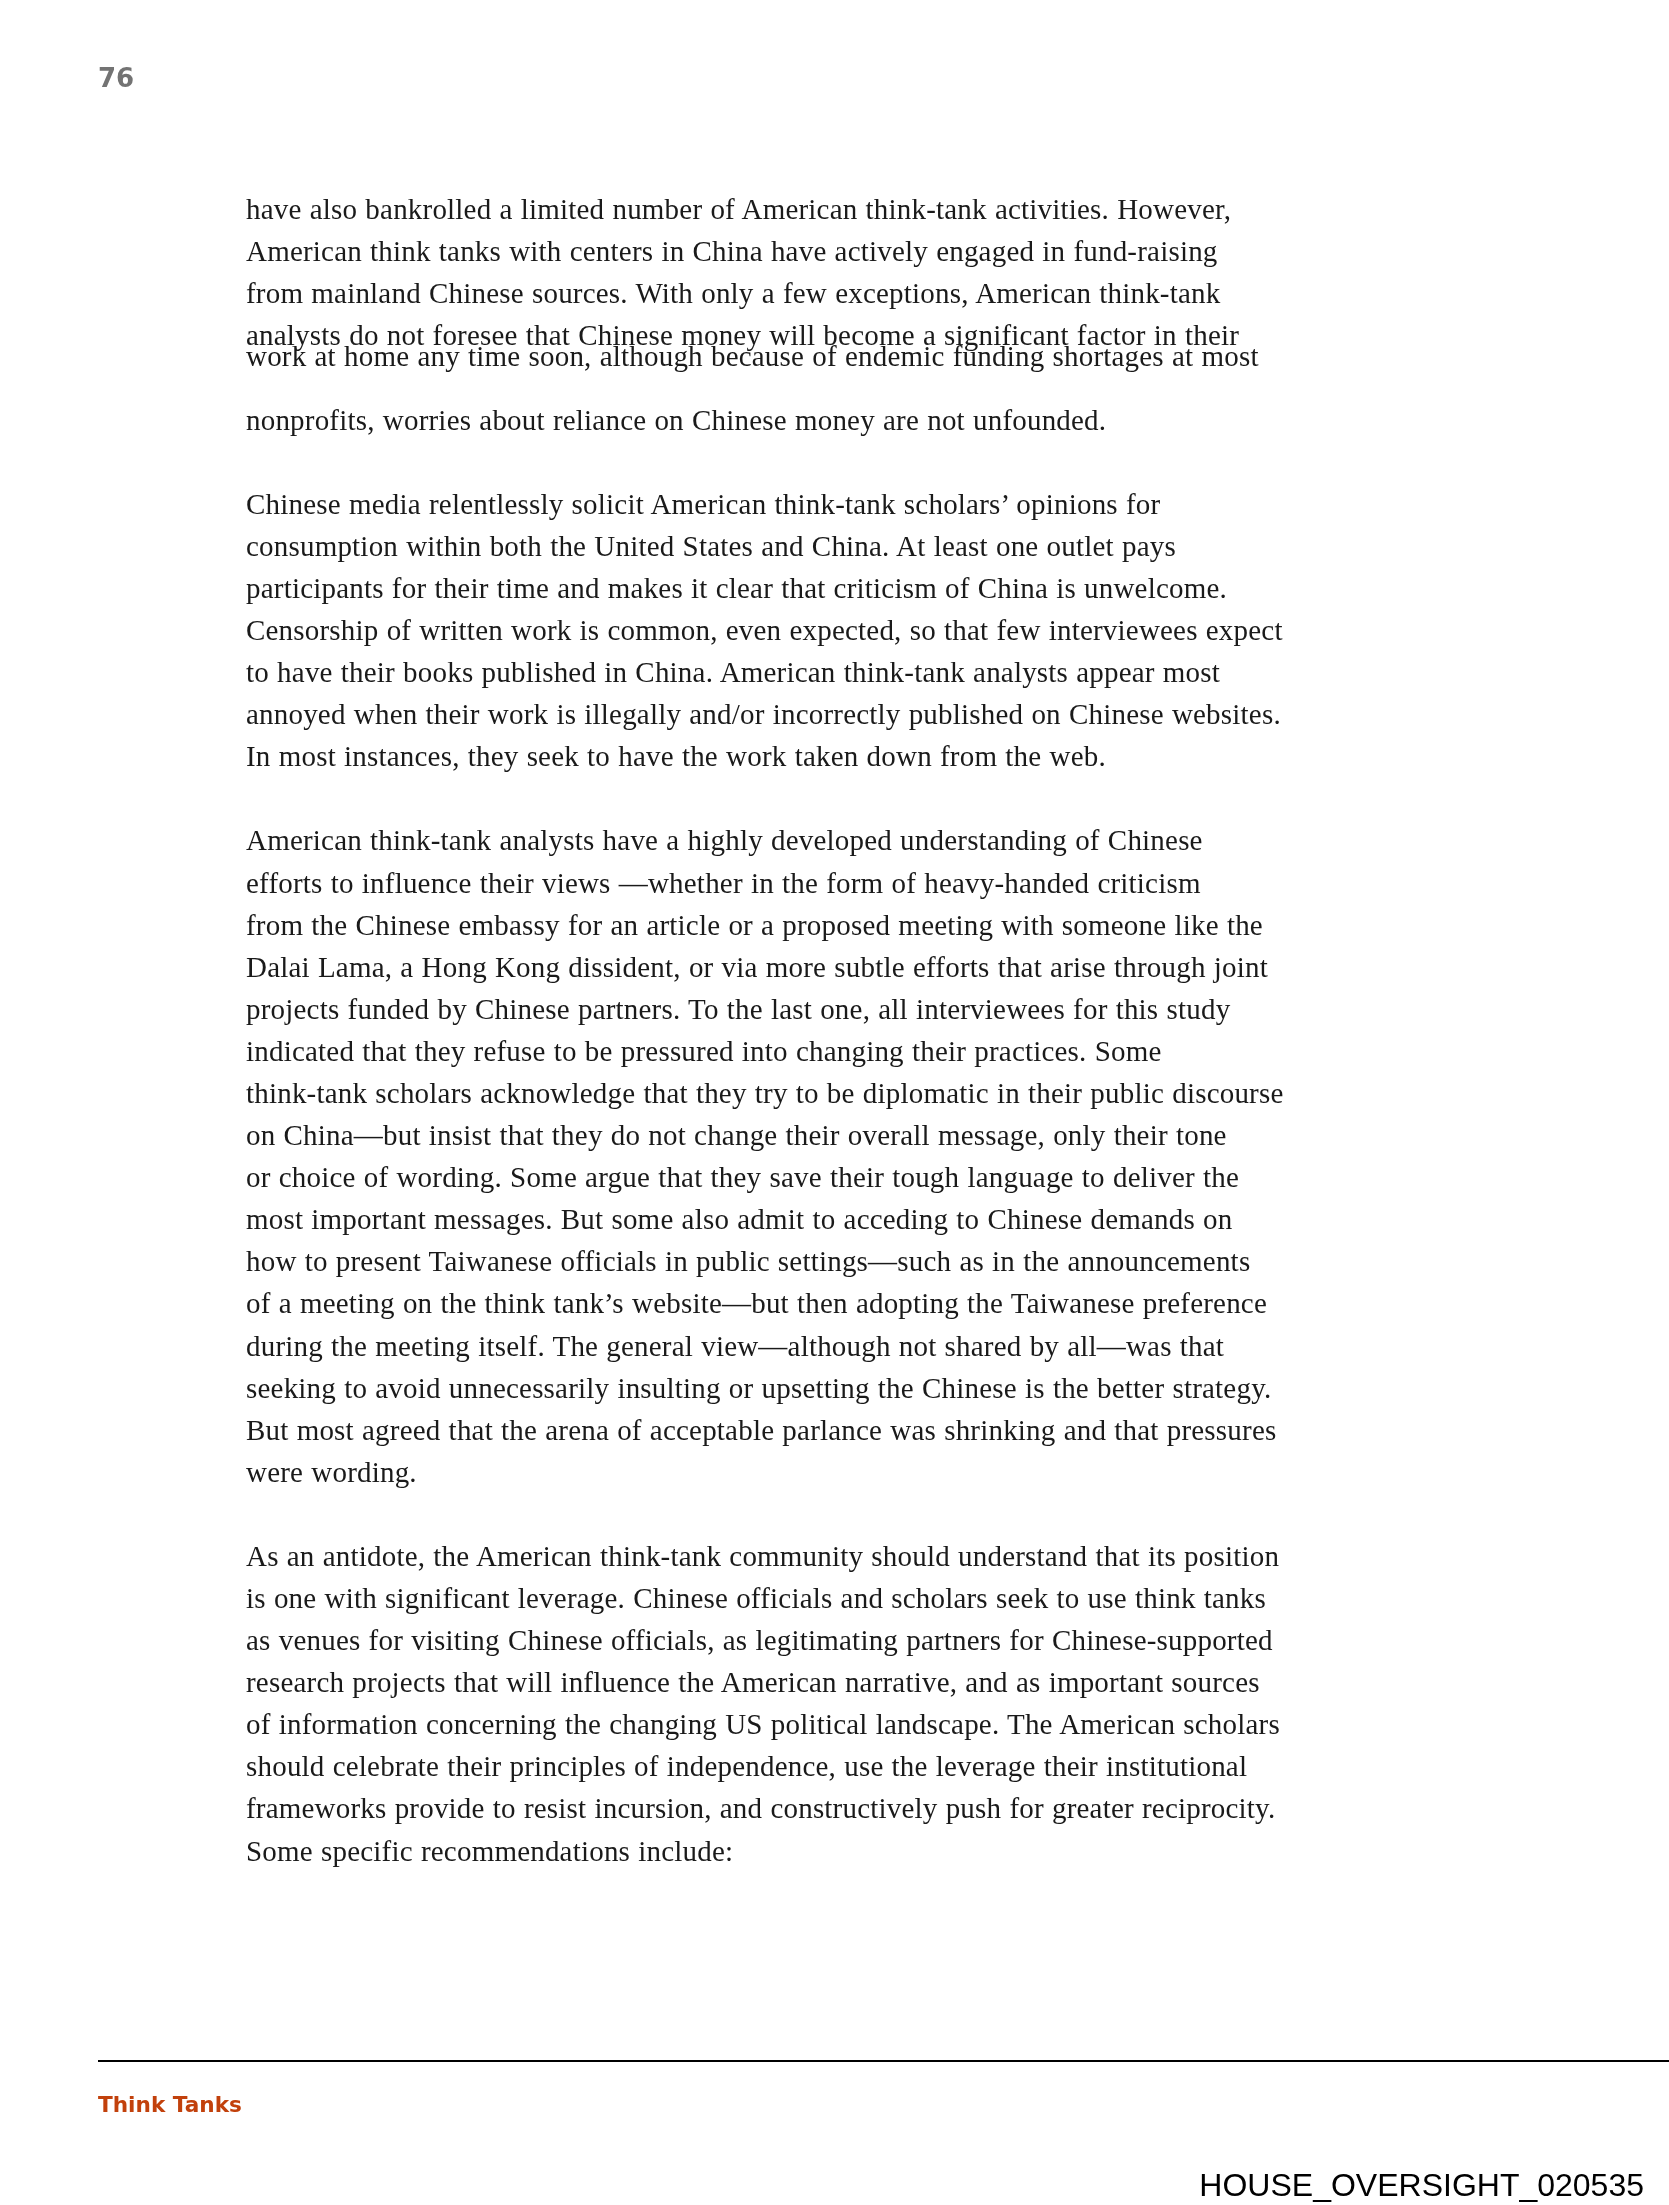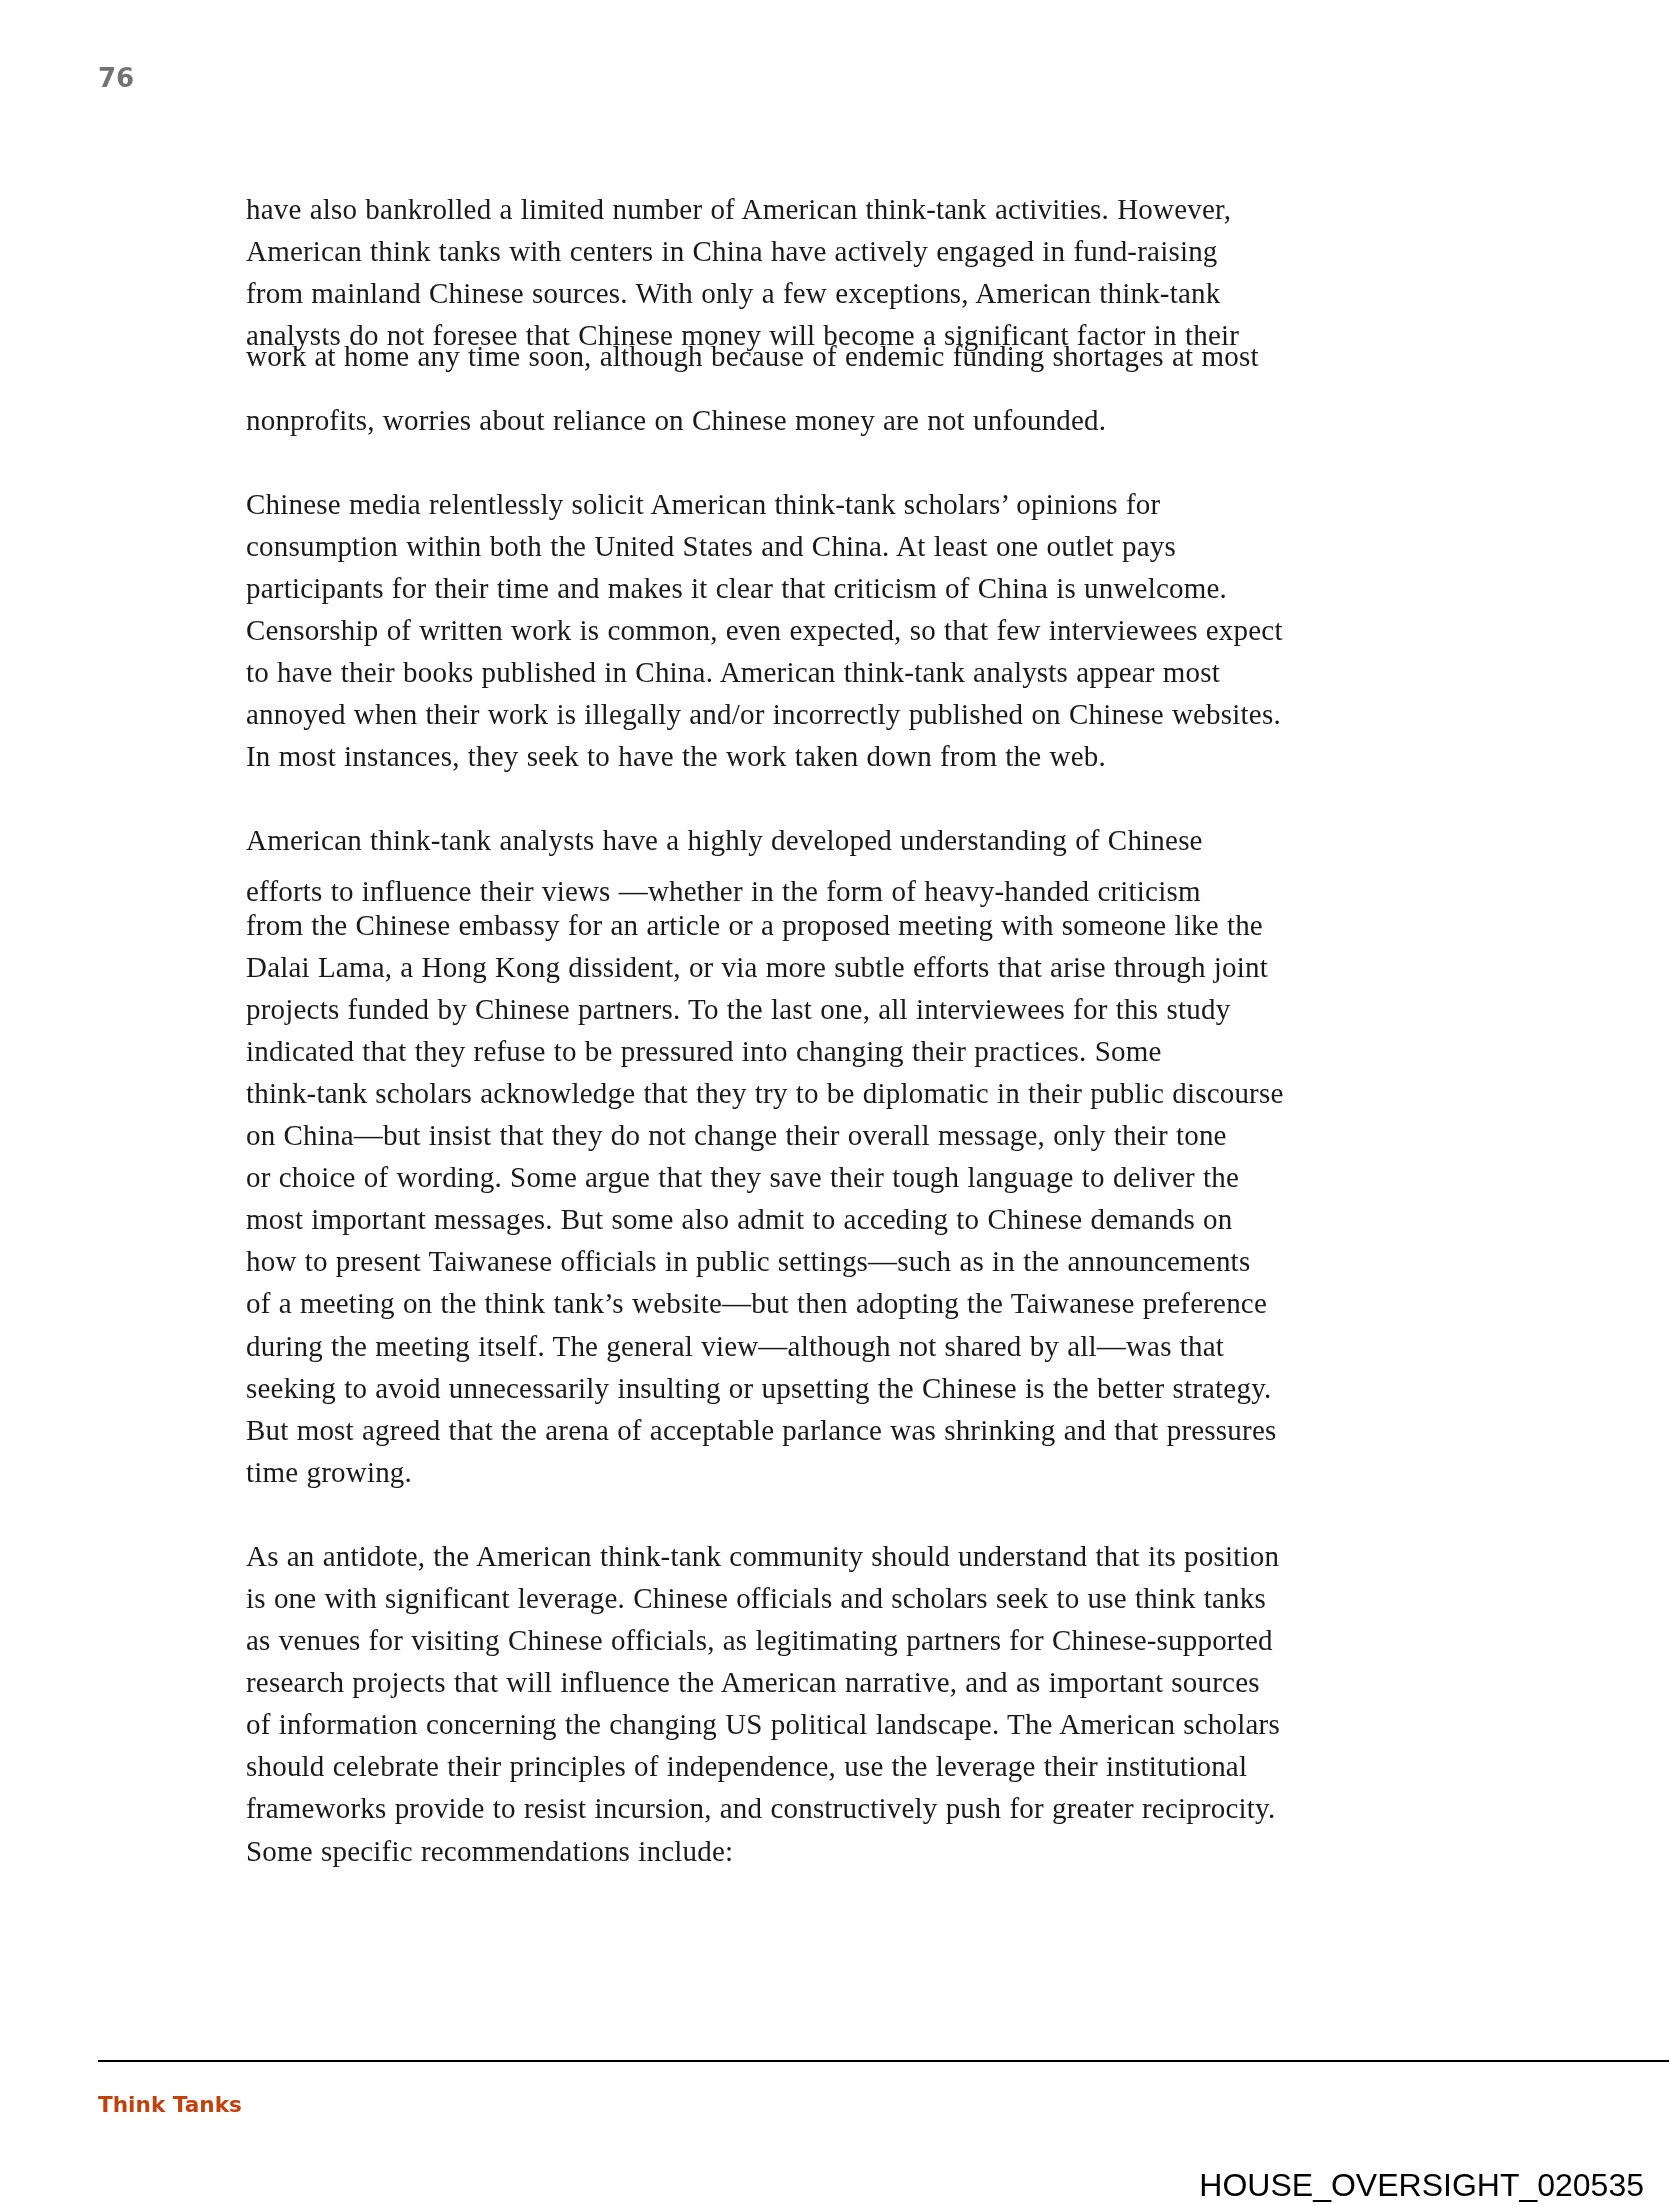--- a/index.html
+++ b/index.html
@@ -88,35 +88,35 @@
       <div class="line" style="top: 488px;">Chinese media relentlessly solicit American think-tank scholars’ opinions for</div>
       <div class="line" style="top: 530px;">consumption within both the United States and China. At least one outlet pays</div>
       <div class="line" style="top: 572px;">participants for their time and makes it clear that criticism of China is unwelcome.</div>
       <div class="line" style="top: 614px;">Censorship of written work is common, even expected, so that few interviewees expect</div>
       <div class="line" style="top: 656px;">to have their books published in China. American think-tank analysts appear most</div>
       <div class="line" style="top: 698px;">annoyed when their work is illegally and/or incorrectly published on Chinese websites.</div>
       <div class="line" style="top: 740px;">In most instances, they seek to have the work taken down from the web.</div>
     </div>
     <div>
       <div class="line" style="top: 824px; text-align: right;">American think-tank analysts have a highly developed understanding of Chinese</div>
-      <div class="line" style="top: 867px; margin-top: 8px;">efforts to influence their views —whether in the form of heavy-handed criticism</div>
+      <div class="line" style="top: 867px;">efforts to influence their views —whether in the form of heavy-handed criticism</div>
       <div class="line" style="top: 909px;">from the Chinese embassy for an article or a proposed meeting with someone like the</div>
       <div class="line" style="top: 951px;">Dalai Lama, a Hong Kong dissident, or via more subtle efforts that arise through joint</div>
       <div class="line" style="top: 993px;">projects funded by Chinese partners. To the last one, all interviewees for this study</div>
       <div class="line" style="top: 1035px;">indicated that they refuse to be pressured into changing their practices. Some</div>
       <div class="line" style="top: 1077px;">think-tank scholars acknowledge that they try to be diplomatic in their public discourse</div>
       <div class="line" style="top: 1119px;">on China—but insist that they do not change their overall message, only their tone</div>
       <div class="line" style="top: 1161px;">or choice of wording. Some argue that they save their tough language to deliver the</div>
       <div class="line" style="top: 1203px;">most important messages. But some also admit to acceding to Chinese demands on</div>
       <div class="line" style="top: 1245px;">how to present Taiwanese officials in public settings—such as in the announcements</div>
       <div class="line" style="top: 1287px;">of a meeting on the think tank’s website—but then adopting the Taiwanese preference</div>
       <div class="line" style="top: 1330px;">during the meeting itself. The general view—although not shared by all—was that</div>
       <div class="line" style="top: 1372px;">seeking to avoid unnecessarily insulting or upsetting the Chinese is the better strategy.</div>
       <div class="line" style="top: 1414px;">But most agreed that the arena of acceptable parlance was shrinking and that pressures</div>
-      <div class="line" style="top: 1456px;">time growing.</div>
+      <div class="line" style="top: 1456px;">were wording.</div>
     </div>
     <div>
       <div class="line" style="top: 1540px;">As an antidote, the American think-tank community should understand that its position</div>
       <div class="line" style="top: 1582px;">is one with significant leverage. Chinese officials and scholars seek to use think tanks</div>
       <div class="line" style="top: 1624px;">as venues for visiting Chinese officials, as legitimating partners for Chinese-supported</div>
       <div class="line" style="top: 1666px;">research projects that will influence the American narrative, and as important sources</div>
       <div class="line" style="top: 1708px;">of information concerning the changing US political landscape. The American scholars</div>
       <div class="line" style="top: 1750px;">should celebrate their principles of independence, use the leverage their institutional</div>
       <div class="line" style="top: 1792px;">frameworks provide to resist incursion, and constructively push for greater reciprocity.</div>
       <div class="line" style="top: 1835px;">Some specific recommendations include:</div>

